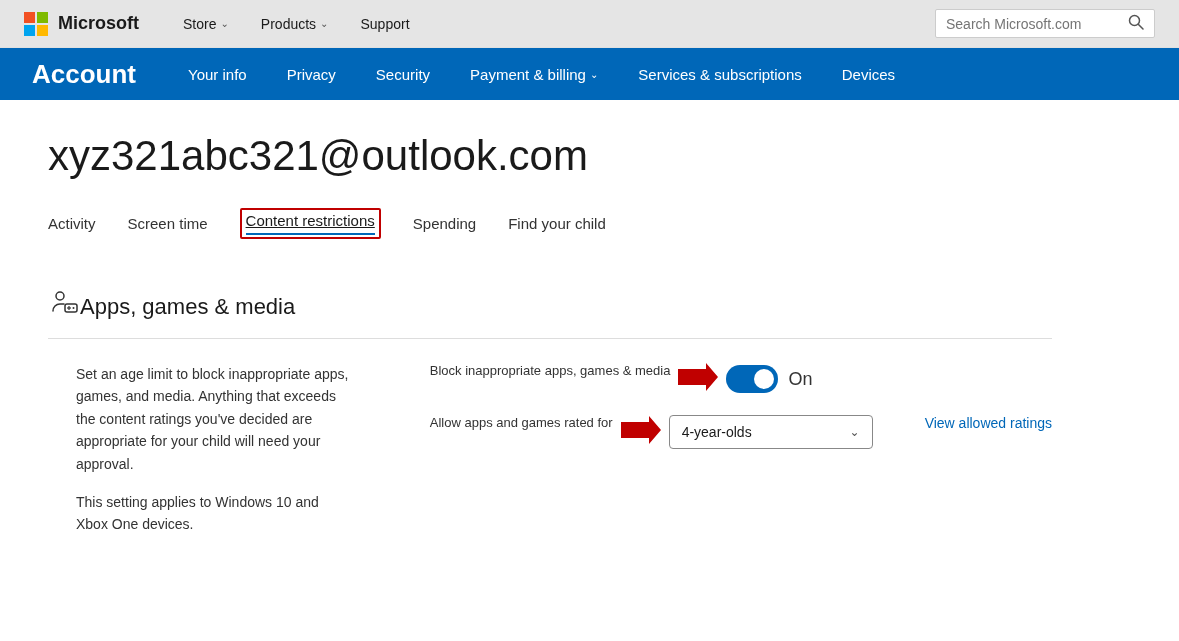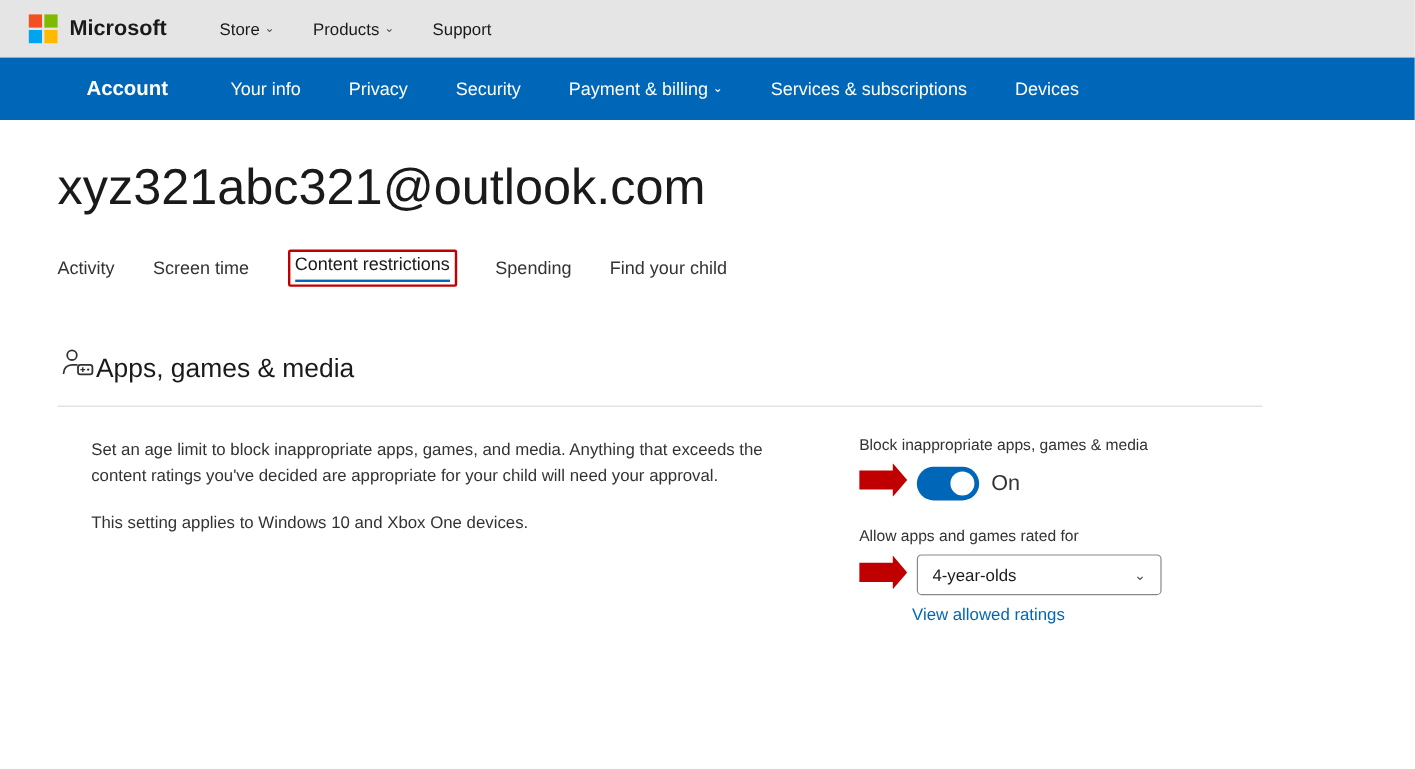--- a/index.html
+++ b/index.html
@@ -83,28 +83,27 @@
 
     
     .account-nav {
       display: flex;
       align-items: center;
       background: #0067b8;
       height: 52px;
       padding: 0 0;
     }
     .account-nav-brand {
-      font-size: 17px;
+      font-size: 26px;
       font-weight: 700;
       color: #fff;
       padding: 16px 32px;
       height: 100%;
       display: flex;
       align-items: center;
-      margin-left: 40px;
     }
     .account-nav-links {
       display: flex;
       align-items: center;
       height: 100%;
     }
     .account-nav-link {
       display: flex;
       align-items: center;
       gap: 4px;
@@ -150,20 +149,21 @@
       color: #1a1a1a;
       font-weight: 400;
     }
     .sub-tab-wrapper {
       border: 2px solid #c00000;
       border-radius: 2px;
       padding: 2px 4px;
       display: inline-flex;
       flex-direction: column;
       align-items: flex-start;
+      text-decoration: underline;
     }
     .sub-tab-underline {
       display: block;
       height: 2px;
       background: #0067b8;
       width: 100%;
       margin-top: 4px;
     }
 
     
@@ -210,21 +210,20 @@
 
     .section-controls {
       min-width: 280px;
       display: flex;
       flex-direction: column;
       gap: 20px;
     }
 
     .control-group {
       display: flex;
-      flex-direction: column;
       gap: 8px;
     }
     .control-label {
       font-size: 13px;
       color: #333;
       font-weight: 400;
     }
     .toggle-row {
       display: flex;
       align-items: center;
@@ -309,20 +308,29 @@
       <span>Store</span>
       <span class="chevron-down">⌄</span>
     </a>
     <a class="top-nav-link">
       <span>Products</span>
       <span class="chevron-down">⌄</span>
     </a>
     <a class="top-nav-link">
       <span>Support</span>
     </a>
+  </div>
+  <div class="search-box">
+    <input class="search-input" type="text" placeholder="Search Microsoft.com" style="">
+    <span class="search-icon-svg">
+      <svg width="16" height="16" viewBox="0 0 16 16" fill="none">
+        <circle cx="6.5" cy="6.5" r="5" stroke="#555" stroke-width="1.5"></circle>
+        <line x1="10.5" y1="10.5" x2="15" y2="15" stroke="#555" stroke-width="1.5" stroke-linecap="round"></line>
+      </svg>
+    </span>
   </div>
 </nav>
 
 <nav class="account-nav">
   <span class="account-nav-brand">Account</span>
   <div class="account-nav-links">
     <a class="account-nav-link">
       <span>Your info</span>
     </a>
     <a class="account-nav-link">

